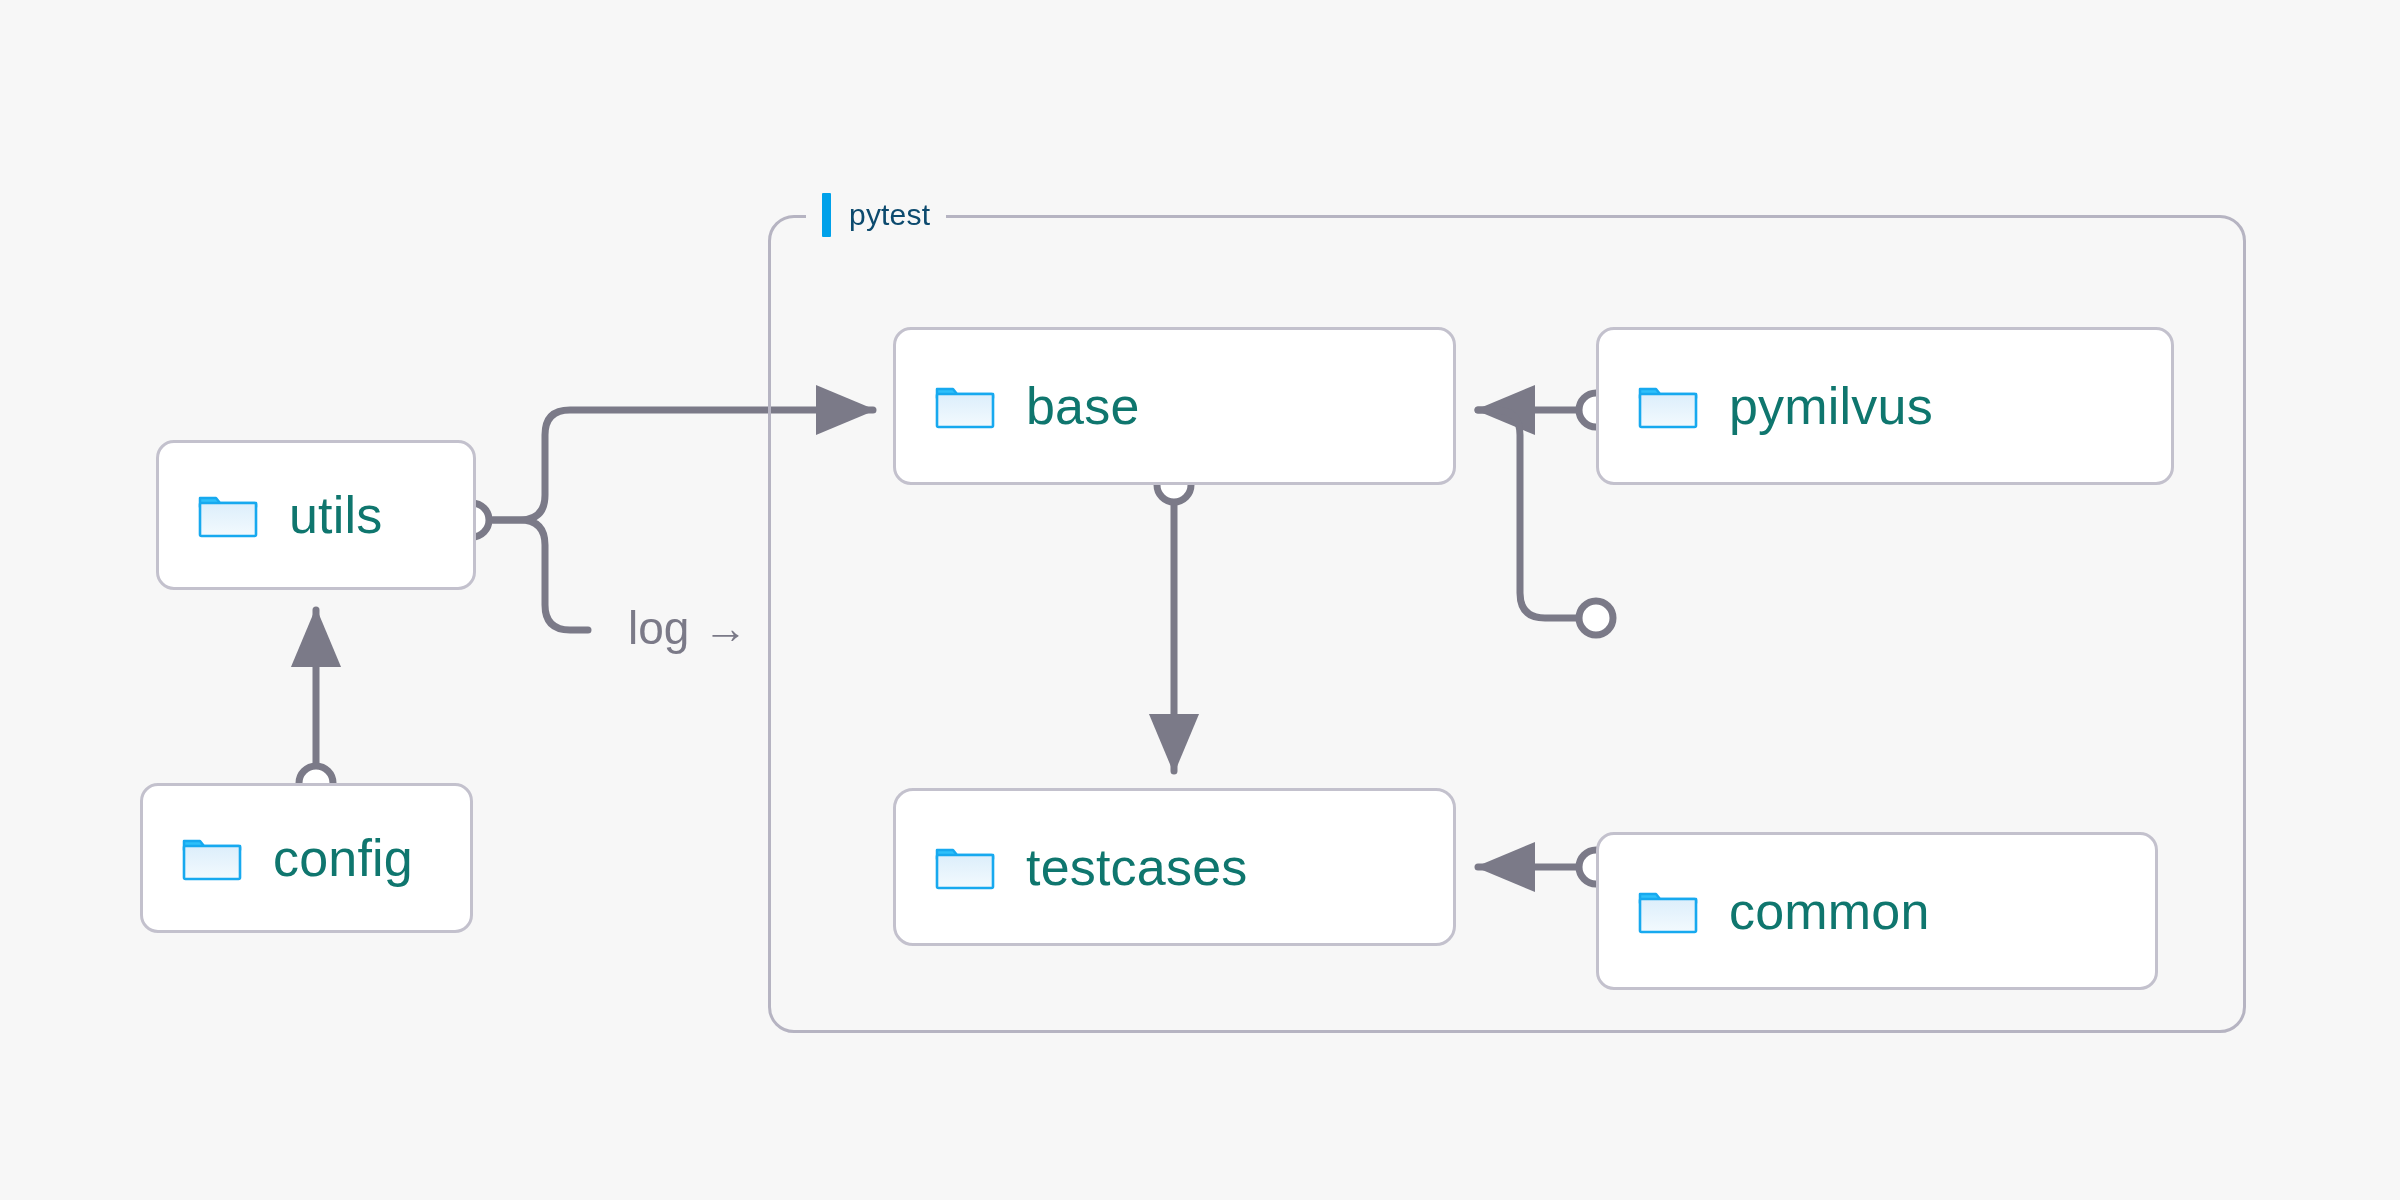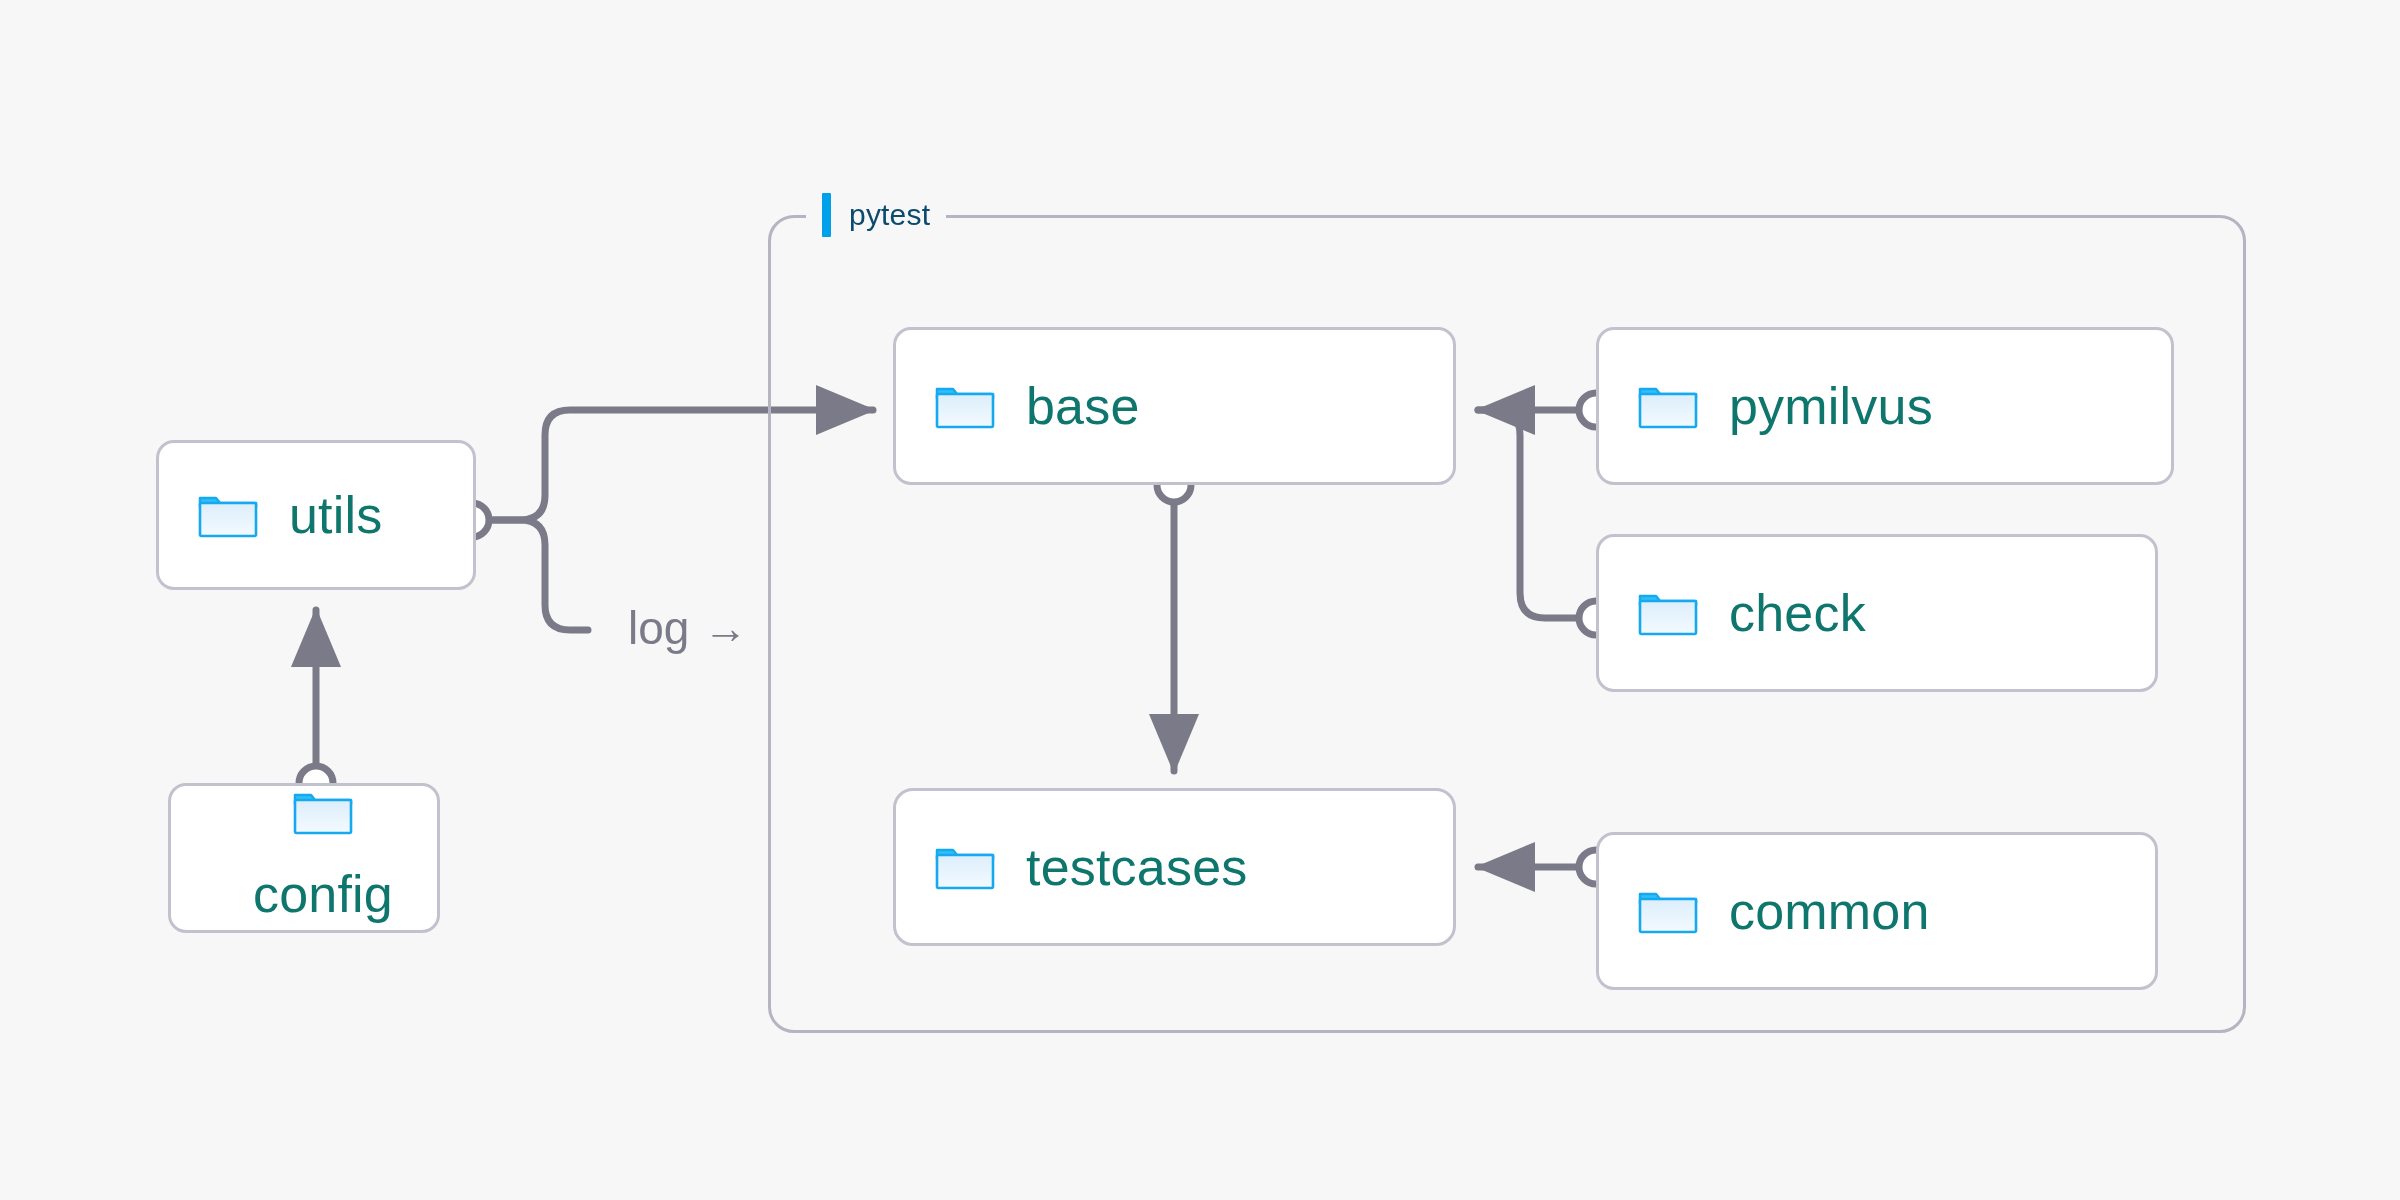--- a/index.html
+++ b/index.html
@@ -154,21 +154,21 @@
   </div>
 
   <div class="node" style="left:156px; top:440px; width:320px; height:150px;">
     <svg class="folder-icon" viewBox="0 0 62 52">
       <path d="M3 9 h16 l4 5 h36 v4 H3 Z" fill="#2ec0fa" stroke="#17a9ef" stroke-width="2.5" stroke-linejoin="round"></path>
       <rect x="3" y="14" width="56" height="33" rx="1.5" fill="url(#folderGrad)" stroke="#17a9ef" stroke-width="2.6"></rect>
     </svg>
     <span class="node-label">utils</span>
   </div>
 
-  <div class="node" style="left:168px; top:783px; width:272px; height:150px;flex-direction:column;">
+  <div class="node" style="left:140px; top:783px; width:333px; height:150px;">
     <svg class="folder-icon" viewBox="0 0 62 52">
       <path d="M3 9 h16 l4 5 h36 v4 H3 Z" fill="#2ec0fa" stroke="#17a9ef" stroke-width="2.5" stroke-linejoin="round"></path>
       <rect x="3" y="14" width="56" height="33" rx="1.5" fill="url(#folderGrad)" stroke="#17a9ef" stroke-width="2.6"></rect>
     </svg>
     <span class="node-label">config</span>
   </div>
 
   <div class="node" style="left:893px; top:327px; width:563px; height:158px;">
     <svg class="folder-icon" viewBox="0 0 62 52">
       <path d="M3 9 h16 l4 5 h36 v4 H3 Z" fill="#2ec0fa" stroke="#17a9ef" stroke-width="2.5" stroke-linejoin="round"></path>
@@ -186,27 +186,20 @@
   </div>
 
   <div class="node" style="left:1596px; top:327px; width:578px; height:158px;">
     <svg class="folder-icon" viewBox="0 0 62 52">
       <path d="M3 9 h16 l4 5 h36 v4 H3 Z" fill="#2ec0fa" stroke="#17a9ef" stroke-width="2.5" stroke-linejoin="round"></path>
       <rect x="3" y="14" width="56" height="33" rx="1.5" fill="url(#folderGrad)" stroke="#17a9ef" stroke-width="2.6"></rect>
     </svg>
     <span class="node-label">pymilvus</span>
   </div>
 
-  <div class="node" style="left:1596px; top:534px; width:562px; height:158px;">
-    <svg class="folder-icon" viewBox="0 0 62 52">
-      <path d="M3 9 h16 l4 5 h36 v4 H3 Z" fill="#2ec0fa" stroke="#17a9ef" stroke-width="2.5" stroke-linejoin="round"></path>
-      <rect x="3" y="14" width="56" height="33" rx="1.5" fill="url(#folderGrad)" stroke="#17a9ef" stroke-width="2.6"></rect>
-    </svg>
-    <span class="node-label">check</span>
-  </div>
 
   <div class="node" style="left:1596px; top:832px; width:562px; height:158px;text-align:right;">
     <svg class="folder-icon" viewBox="0 0 62 52">
       <path d="M3 9 h16 l4 5 h36 v4 H3 Z" fill="#2ec0fa" stroke="#17a9ef" stroke-width="2.5" stroke-linejoin="round"></path>
       <rect x="3" y="14" width="56" height="33" rx="1.5" fill="url(#folderGrad)" stroke="#17a9ef" stroke-width="2.6"></rect>
     </svg>
     <span class="node-label">common</span>
   </div>
 
   <div class="edge-label" style="left:618px; top:605px;">

